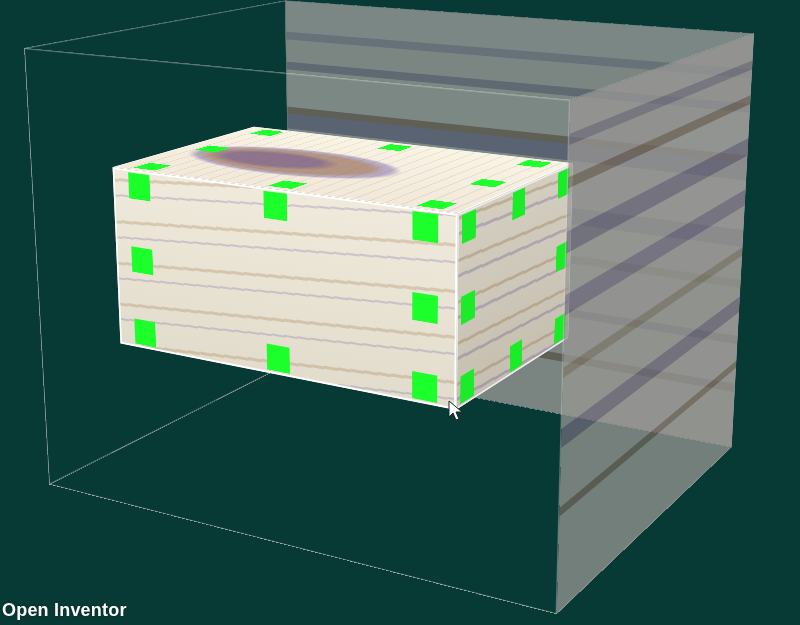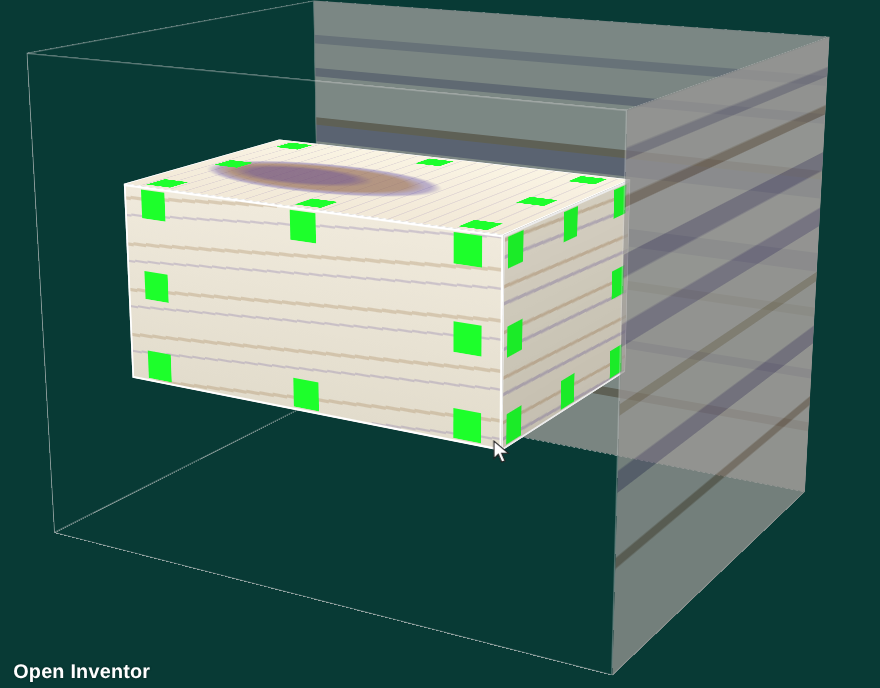--- a/index.html
+++ b/index.html
@@ -130,21 +130,21 @@
   .roi-face .h-tr { left:92%; top:8%; }
   .roi-face .h-ml { left:8%;  top:50%; }
   .roi-face .h-mr { left:92%; top:50%; }
   .roi-face .h-bl { left:8%;  top:92%; }
   .roi-face .h-bm { left:50%; top:92%; }
   .roi-face .h-br { left:92%; top:92%; }
 
   
   .watermark {
     position: absolute;
-    left: 12px; bottom: 4px;
+    left: 2px; bottom: 4px;
     color: #ffffff;
     font-size: 18px;
     font-weight: 700;
     letter-spacing: 0.2px;
     text-shadow: 0 0 2px rgba(0,0,0,0.4);
   }
 
   
   .cursor {
     position: absolute;

